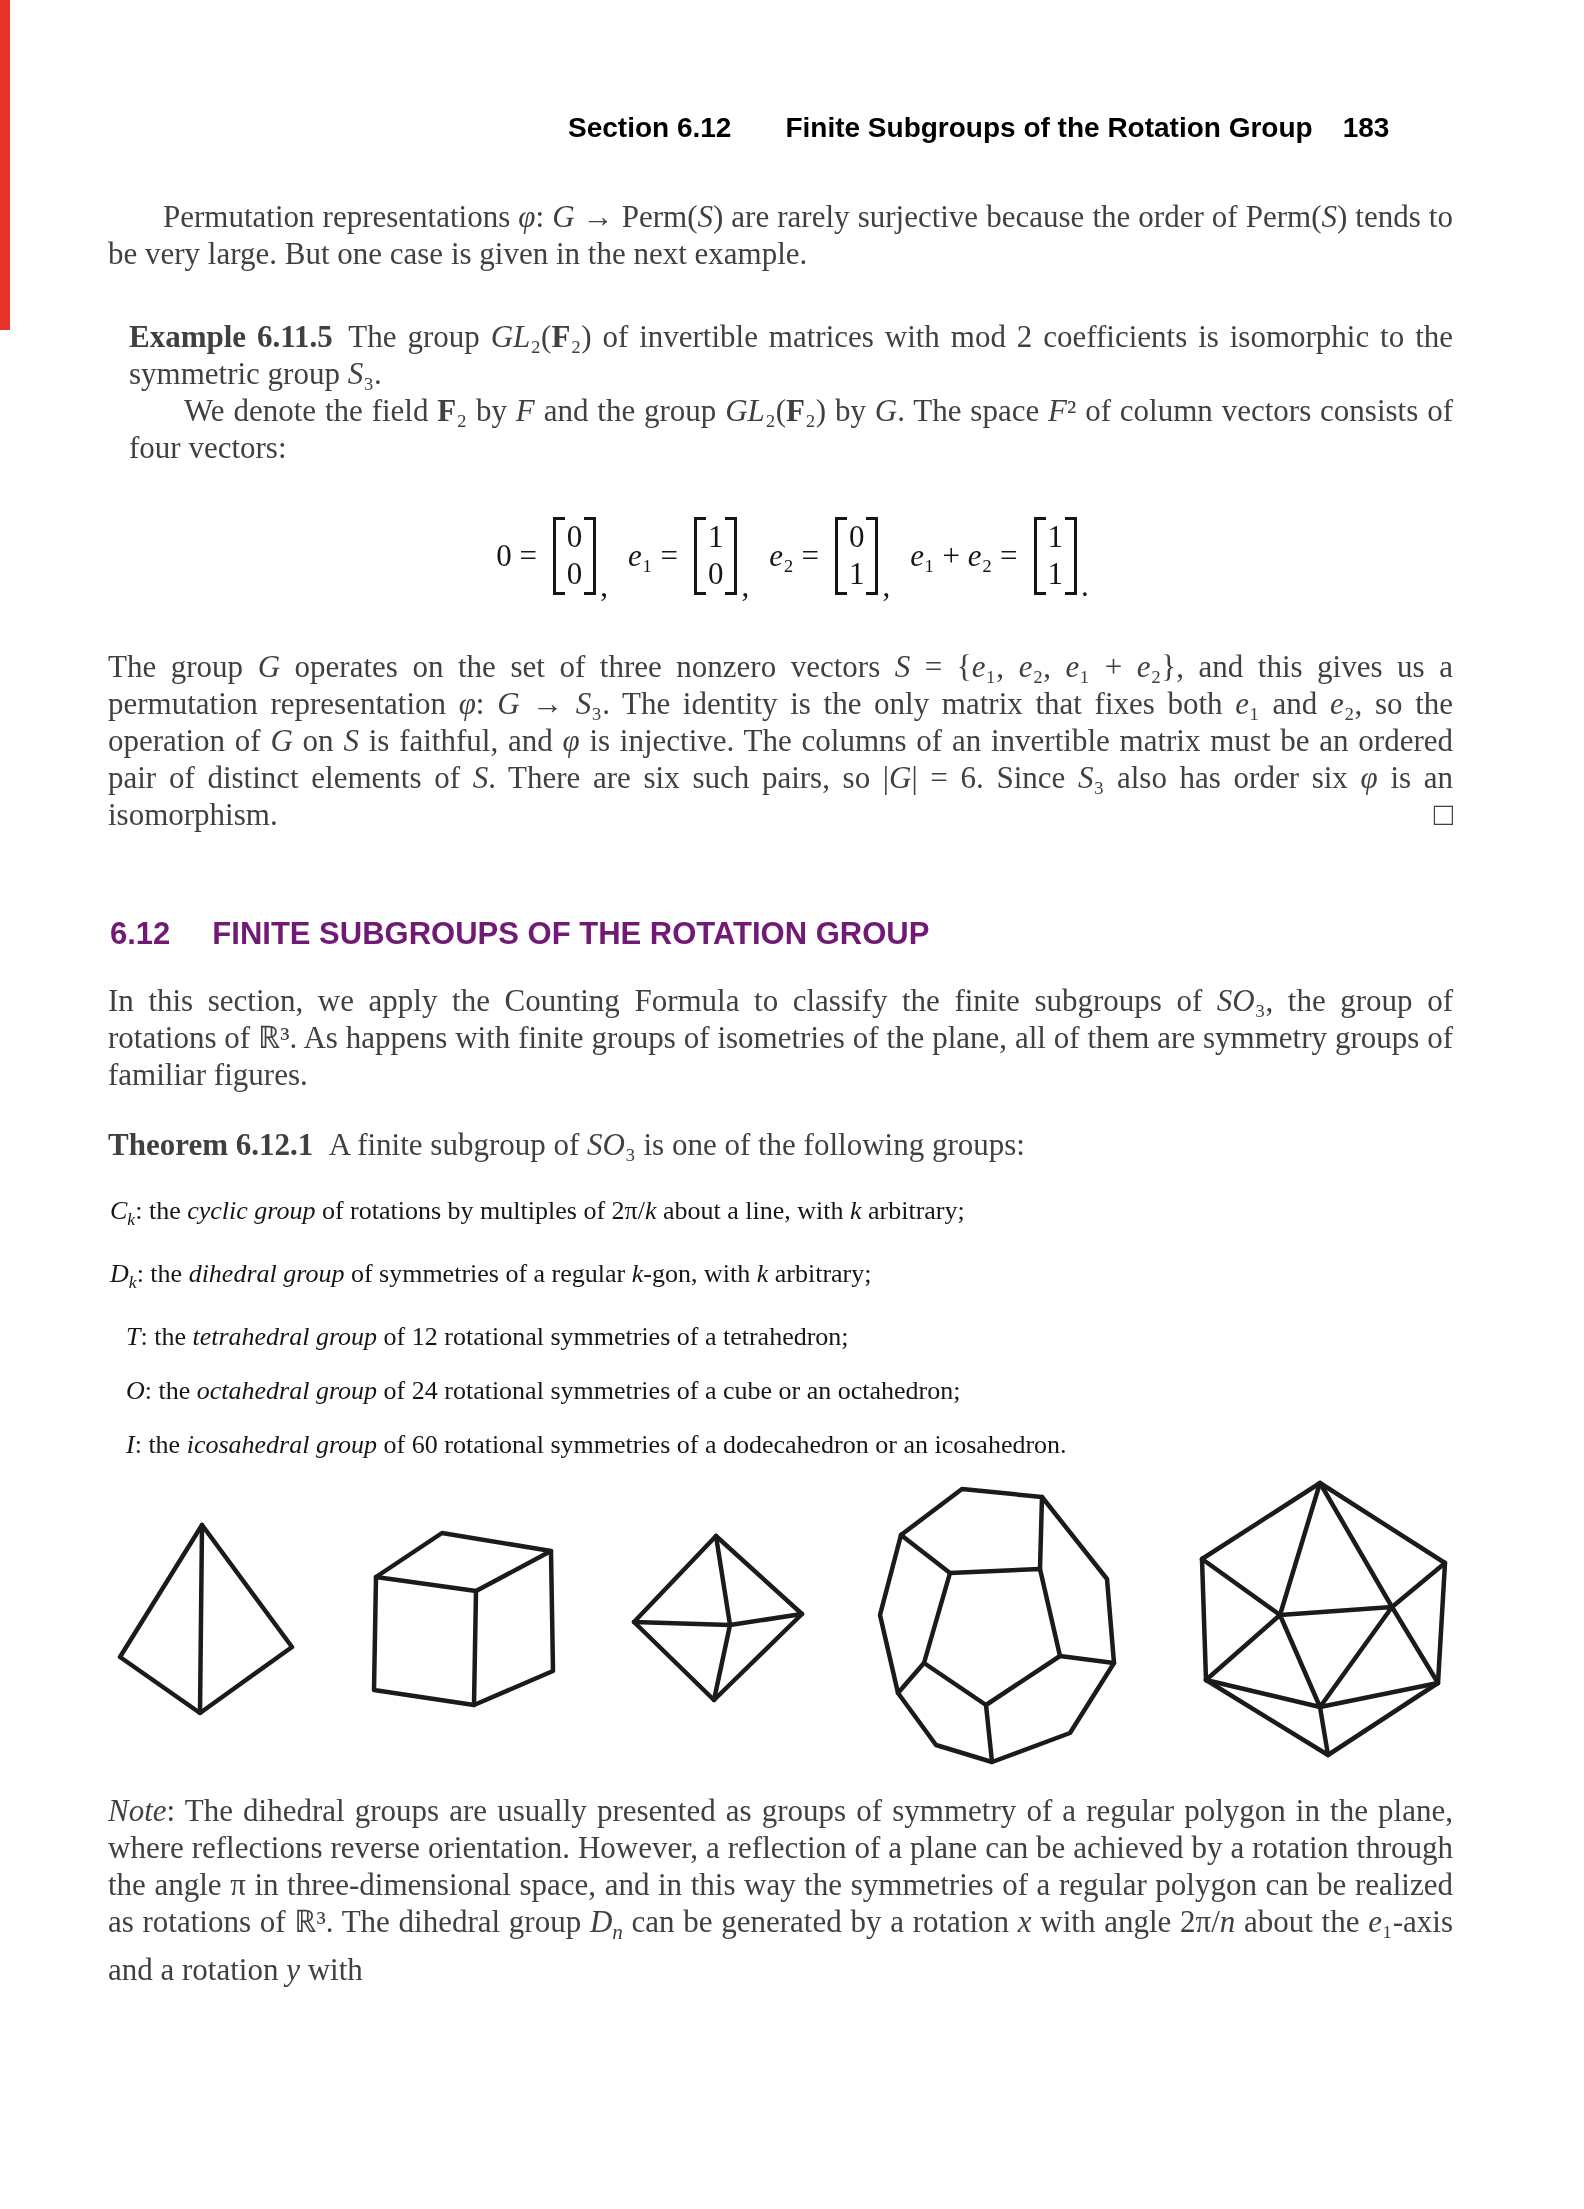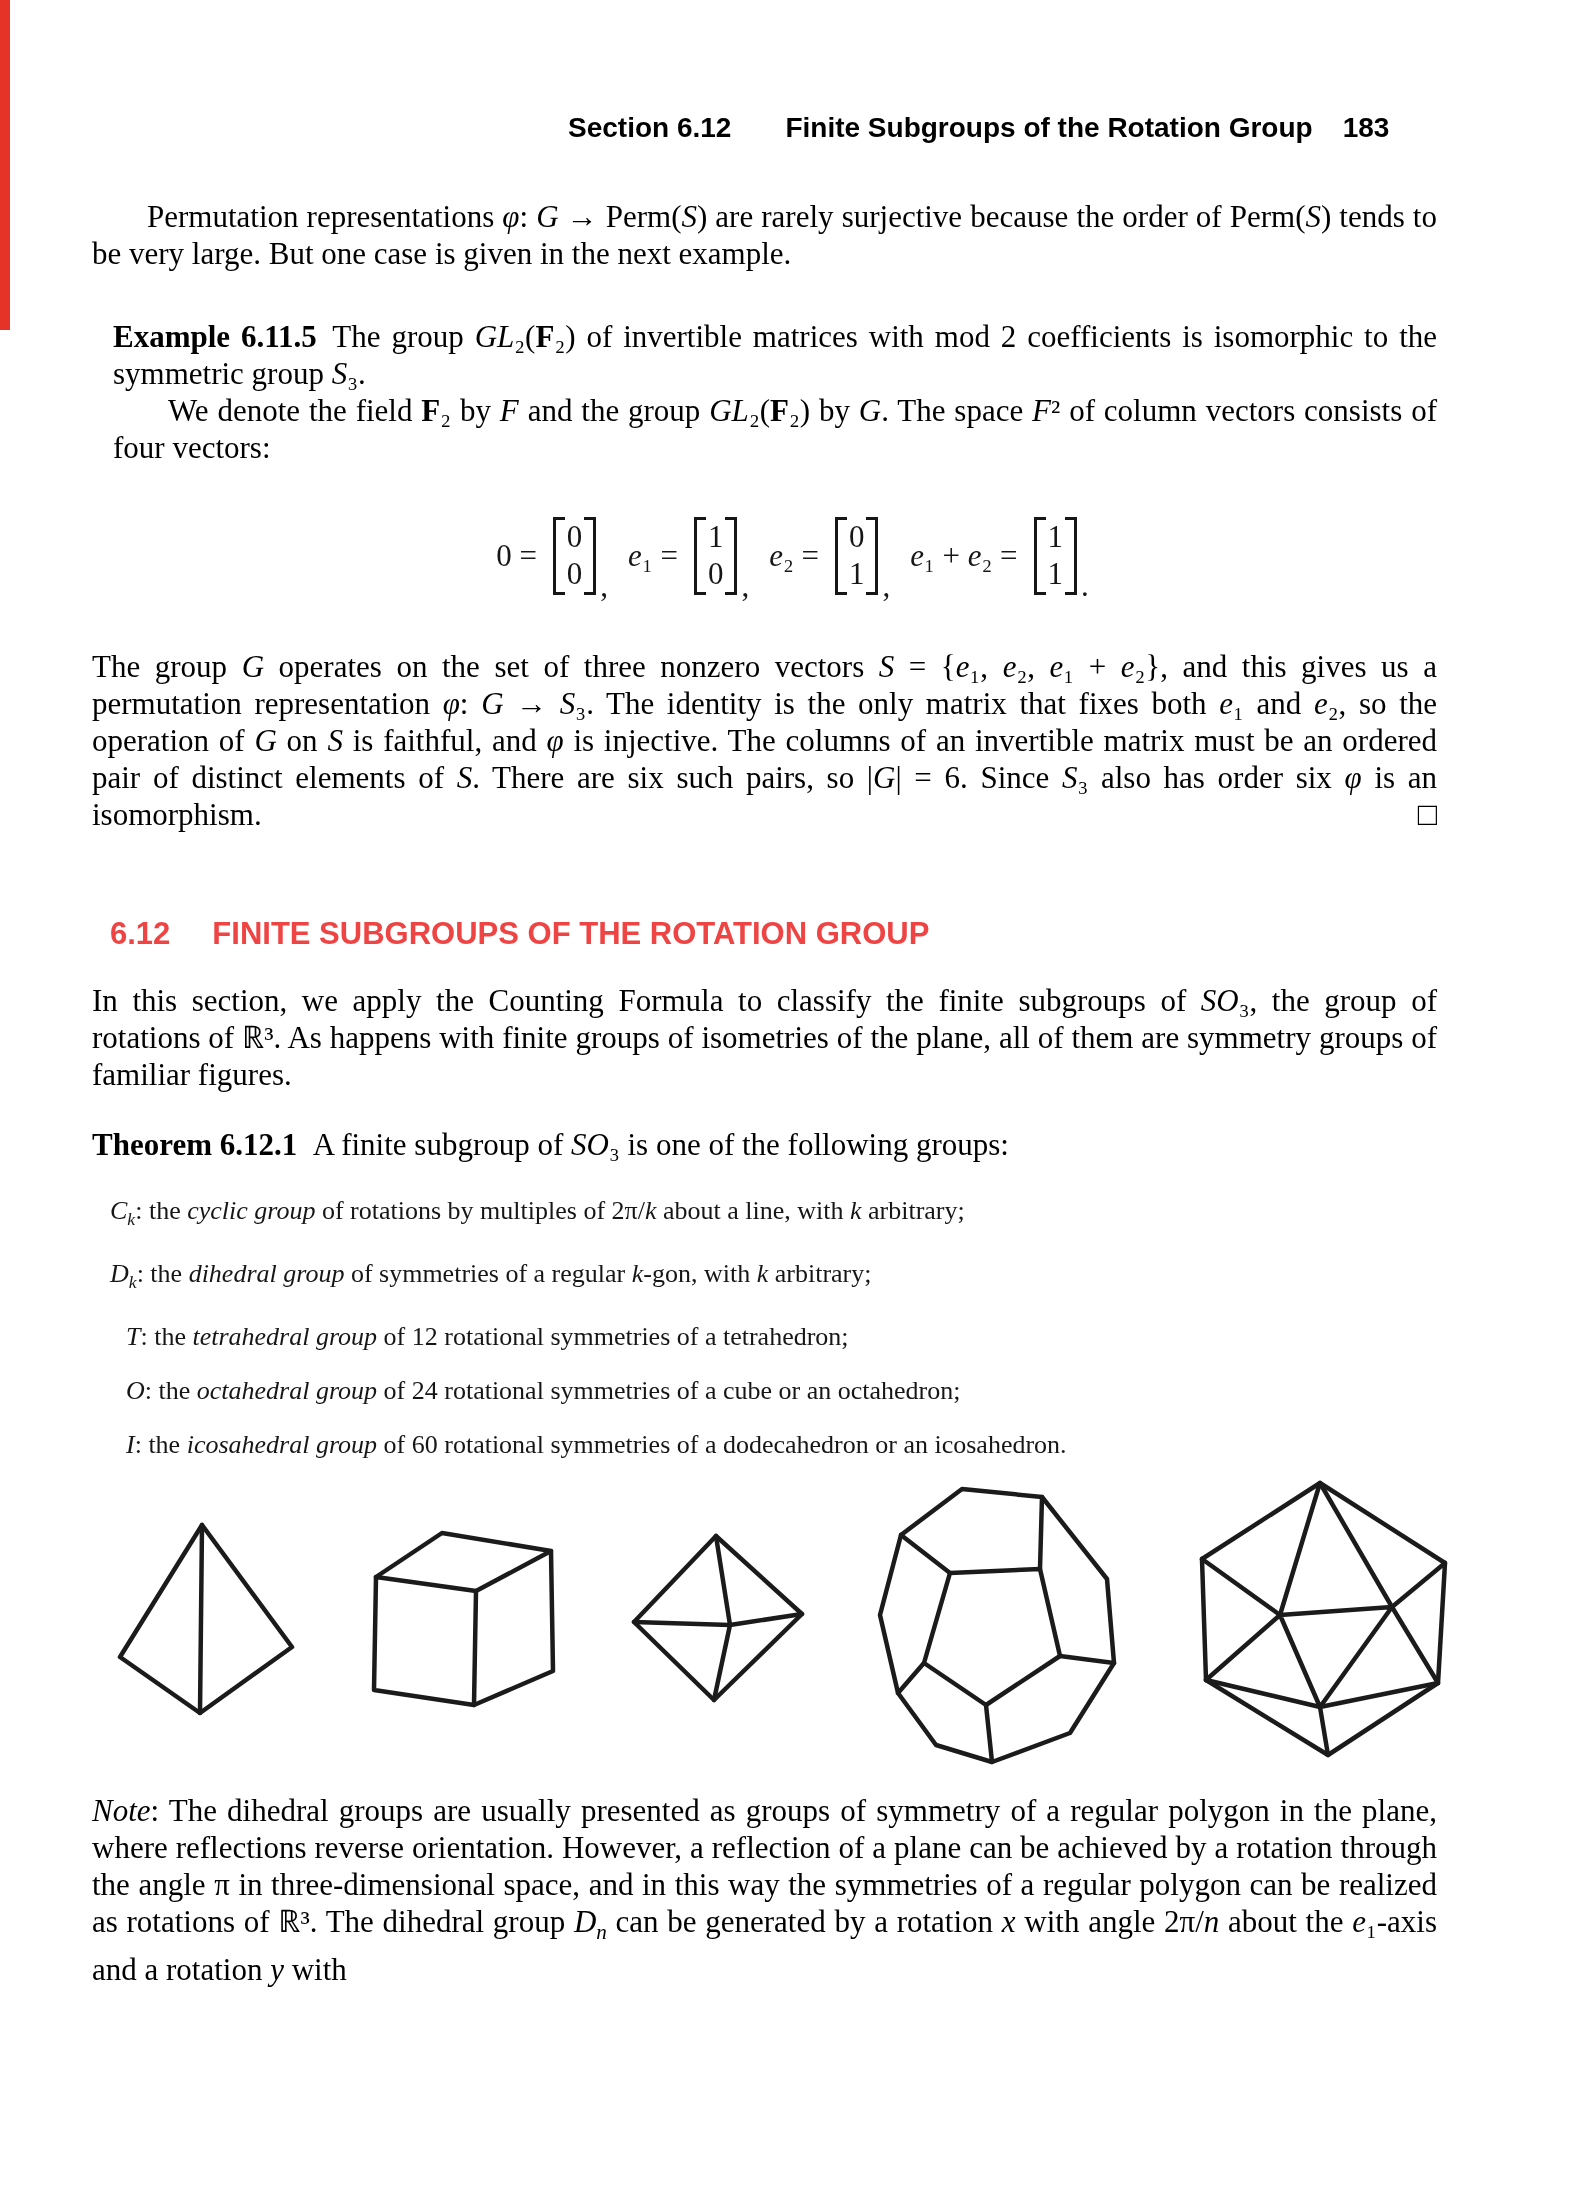--- a/index.html
+++ b/index.html
@@ -8,40 +8,40 @@
   .i{font-style:italic;}
   .b{font-weight:bold;}
   .bb{font-weight:bold;}
   .sub{vertical-align:sub;font-size:0.68em;}
   #bookmark{position:absolute;left:0;top:0;width:10px;height:330px;}
   #running-header{position:absolute;top:112px;left:568px;white-space:nowrap;
         font-family:"Liberation Sans", sans-serif;font-size:28px;font-weight:600;color:#000000;}
   #running-header .gap1{margin-right:54px;}
   #running-header .gap2{margin-right:30px;}
   #running-header .pageno{font-weight:800;}
-  .para{position:absolute;left:92px;width:1345px;font-size:31px;line-height:37px;
-        text-align:justify;color:#000000;}
+  .para{position:absolute;left:108px;width:1345px;font-size:31px;line-height:37px;
+        text-align:justify;color:#404040;}
   .indent{text-indent:55px;}
   .blockpara{text-align:justify;margin-left:21px;}
   #example-block{top:318px;}
   #intro-para{top:198px;}
   #equation{position:absolute;left:110px;top:498px;width:1345px;height:116px;
         display:flex;align-items:center;justify-content:center;font-size:31px;}
   .eq-pre{margin:0 12px 0 20px;}
   .mat{display:inline-flex;flex-direction:column;align-items:center;justify-content:center;
         position:relative;padding:4px 16px;margin:0 2px;font-size:31px;line-height:1.18;}
   .mat::before{content:'';position:absolute;left:2px;top:2px;bottom:2px;width:9px;
         border:3px solid #161616;border-right:none;}
   .mat::after{content:'';position:absolute;right:2px;top:2px;bottom:2px;width:9px;
         border:3px solid #161616;border-left:none;}
   .eq-sep{align-self:flex-end;padding-bottom:10px;}
   #action-para{top:648px;}
   #qed{position:absolute;right:0;bottom:3px;font-size:32px;line-height:32px;}
   #section-heading{position:absolute;left:110px;top:916px;
-        font-family:"Liberation Sans", sans-serif;font-weight:700;font-size:31px;color:#ef4444;}
+        font-family:"Liberation Sans", sans-serif;font-weight:700;font-size:31px;color:#701a75;}
   #section-heading .num{margin-right:42px;}
   #section-intro{top:982px;}
   #theorem-para{top:1126px;}
   #theorem-list{position:absolute;left:110px;top:1192px;width:1345px;font-size:26px;line-height:37px;}
   .list-item{margin-bottom:17px;text-align:left;}
   .list-item.shift{padding-left:16px;}
   #figure-row{position:absolute;left:110px;top:1458px;width:1345px;height:318px;
         display:flex;justify-content:space-between;align-items:center;}
   #figure-row svg{display:block;}
   #note-para{top:1792px;}

